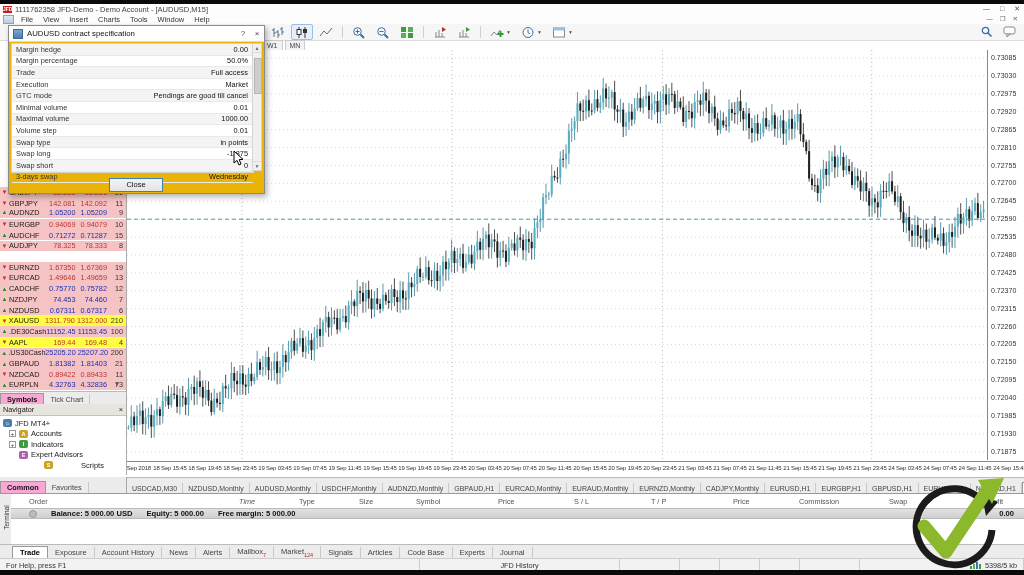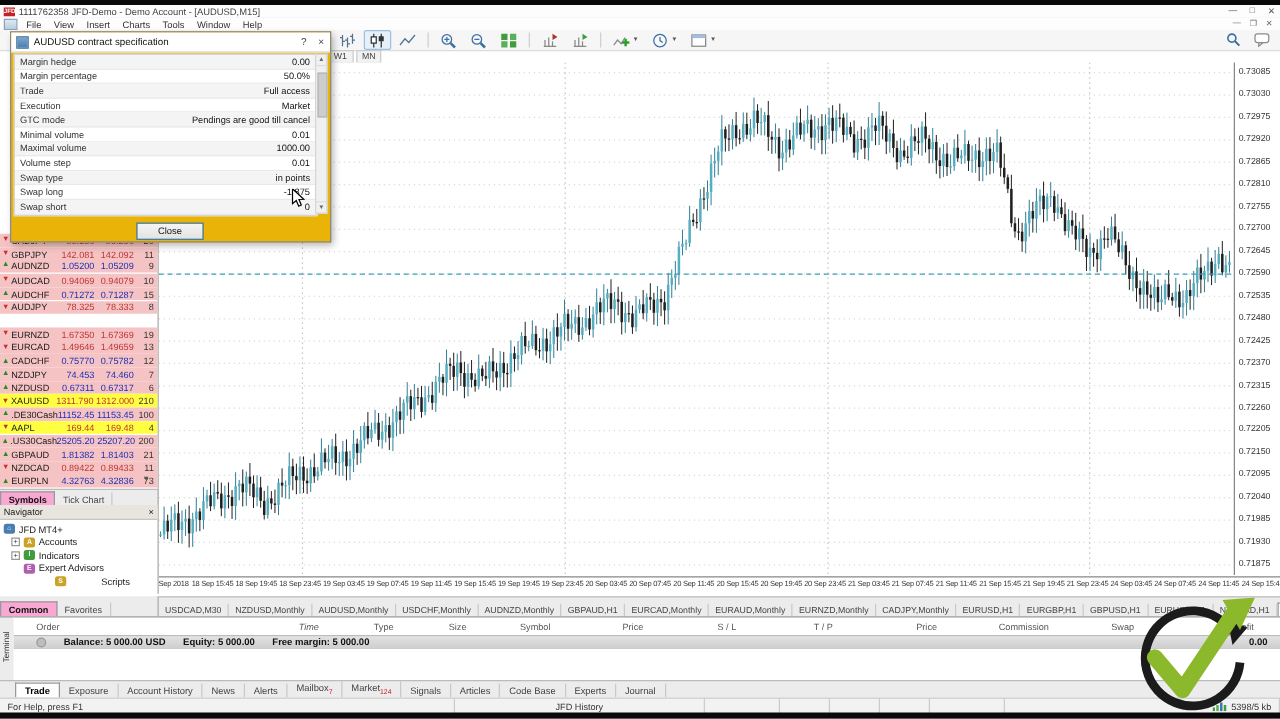--- a/index.html
+++ b/index.html
@@ -952,21 +952,21 @@
       </div>
       <div class="mw-row pink" style="top: 157px;">
         <span class="mw-ico" style="color: rgb(31, 143, 31);">▲</span>
         <span class="mw-sym">AUDNZD</span>
         <span class="mw-bid mw-up">1.05200</span>
         <span class="mw-ask mw-up">1.05209</span>
         <span class="mw-spr">9</span>
       </div>
       <div class="mw-row pink" style="top: 169.1px;">
         <span class="mw-ico" style="color: rgb(194, 48, 48);">▼</span>
-        <span class="mw-sym">AUDCAD</span>
+        <span class="mw-sym">EURGBP</span>
         <span class="mw-bid mw-dn">0.94069</span>
         <span class="mw-ask mw-dn">0.94079</span>
         <span class="mw-spr">10</span>
       </div>
       <div class="mw-row pink" style="top: 179.8px;">
         <span class="mw-ico" style="color: rgb(31, 143, 31);">▲</span>
         <span class="mw-sym">AUDCHF</span>
         <span class="mw-bid mw-up">0.71272</span>
         <span class="mw-ask mw-up">0.71287</span>
         <span class="mw-spr">15</span>
@@ -1151,21 +1151,21 @@
       <span class="ttab">Mailbox<span class="badge">7</span></span>
       <span class="ttab">Market<span class="badge">124</span></span>
       <span class="ttab">Signals</span>
       <span class="ttab">Articles</span>
       <span class="ttab">Code Base</span>
       <span class="ttab">Experts</span>
       <span class="ttab">Journal</span>
     </div>
 
   <div class="abs" id="statusbar">
-    <span class="sb-cell" style="width:364px;">For Help, press F1</span>
+    <span class="sb-cell" style="width:420px;">For Help, press F1</span>
     <span class="sb-cell" style="width:200px;justify-content:center;">JFD History</span>
     <span class="sb-cell" style="width:60px;"></span>
     <span class="sb-cell" style="width:40px;"></span>
     <span class="sb-cell" style="width:40px;"></span>
     <span class="sb-cell" style="width:40px;"></span>
     <span class="sb-cell" style="width:60px;"></span>
     <span class="sb-cell" style="flex:1;justify-content:flex-end;gap:3px;">
       <svg width="12" height="8">
           <rect x="0" y="5" width="2" height="3" fill="#3f9c3f"></rect>
           <rect x="3" y="3" width="2" height="5" fill="#58b058"></rect>
@@ -1223,20 +1223,24 @@
           <span class="dlg-value">in points</span>
         </div>
         <div class="dlg-row">
           <span class="dlg-label">Swap long</span>
           <span class="dlg-value">-1.875</span>
         </div>
         <div class="dlg-row">
           <span class="dlg-label">Swap short</span>
           <span class="dlg-value">0</span>
         </div>
+        <div class="dlg-row">
+          <span class="dlg-label">3-days swap</span>
+          <span class="dlg-value">Wednesday</span>
+        </div>
       </div>
     <div id="dlg-scroll">
       <div style="height:8px;line-height:8px;border-bottom:1px solid #ddd;">▲</div>
       <div class="thumb"></div>
       <div style="position:absolute;bottom:0;left:0;right:0;height:8px;line-height:8px;border-top:1px solid #ddd;">▼</div>
     </div>
     <div id="dlg-close">Close</div>
   </div>
 
   <div class="abs" id="watermark">

